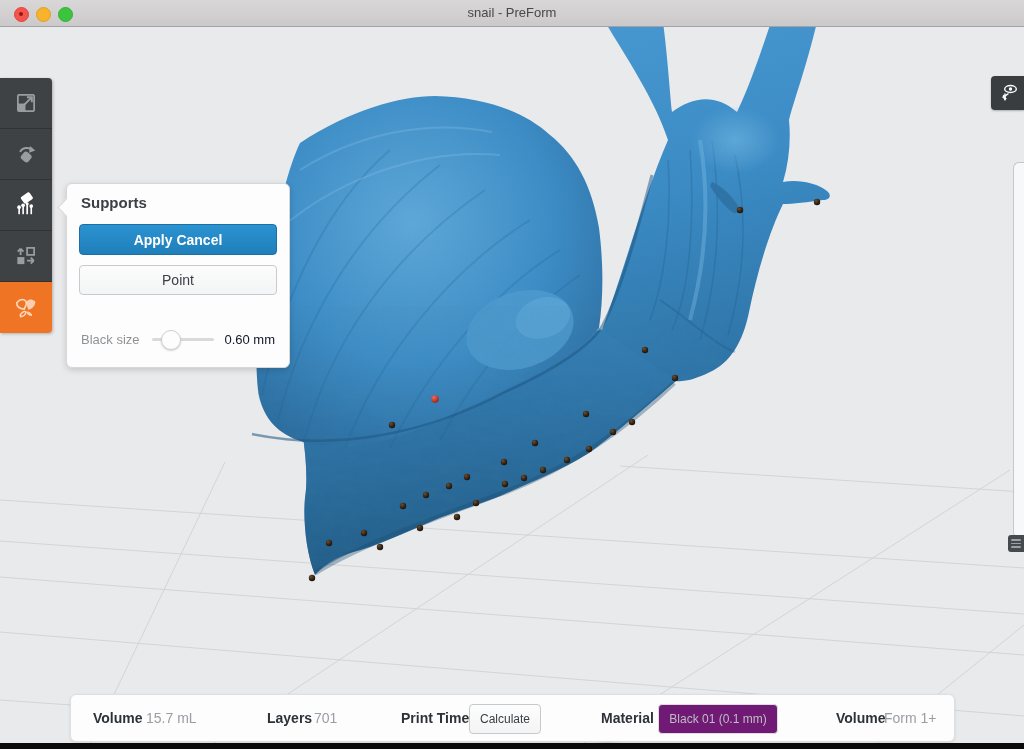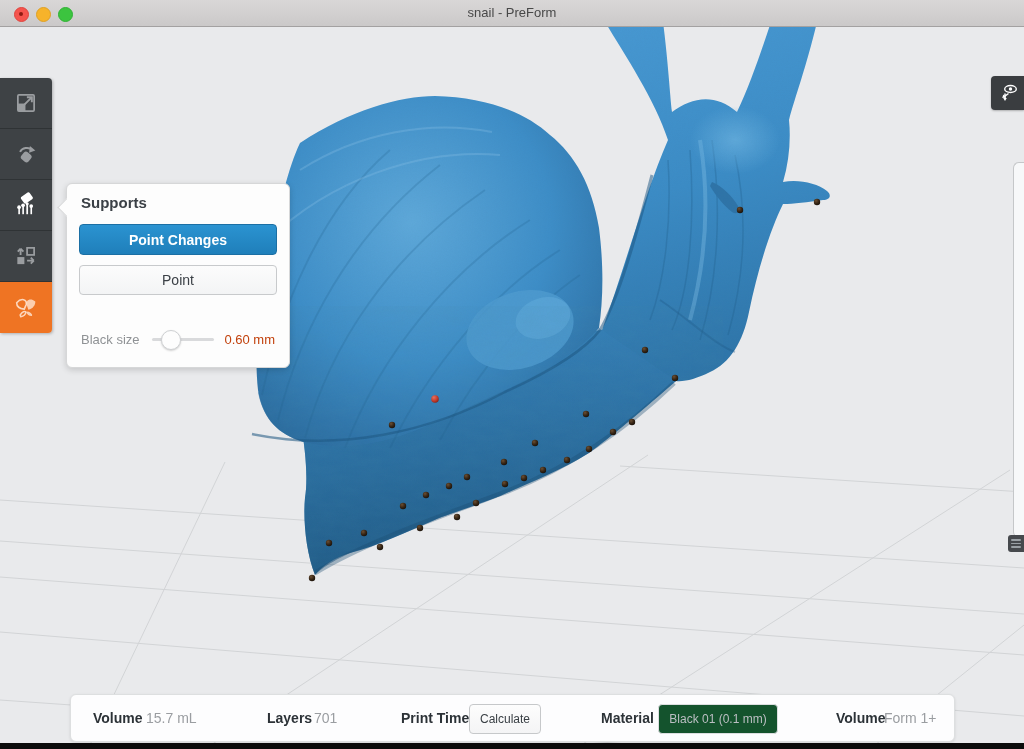--- a/index.html
+++ b/index.html
@@ -72,21 +72,21 @@
   .ps-track{
     position:absolute;left:85px;top:154px;width:62px;height:3px;
     background:#d9dadc;border-radius:2px;cursor:pointer;
   }
   .ps-thumb{
     position:absolute;left:9px;top:-8px;width:18px;height:18px;border-radius:50%;
     background:#fdfdfd;border:1px solid #cfd1d3;box-shadow:0 1px 2px rgba(0,0,0,.18);
     cursor:pointer;
   }
   .pointsize-value{
-    position:absolute;right:14px;top:148px;font-size:13px;color:#c2410c;
+    position:absolute;right:14px;top:148px;font-size:13px;color:#0f172a;
   }
   
   .view-btn{
     position:absolute;right:0;top:76px;width:33px;height:34px;z-index:30;
     background:#3a3d40;border-radius:4px 0 0 4px;
     display:flex;align-items:center;justify-content:center;cursor:pointer;
     box-shadow:0 1px 2px rgba(0,0,0,.25);
   }
   
   .layer-track{
@@ -109,21 +109,21 @@
   .sb-label{position:absolute;top:15px;font-size:14px;font-weight:bold;color:#2c3237;}
   .sb-value{position:absolute;top:15px;font-size:14px;color:#9a9da1;}
   .sb-btn{
     position:absolute;top:9px;height:30px;border-radius:4px;font-size:12px;font-family:inherit;
   }
   .btn-calc{
     left:398px;width:72px;background:linear-gradient(#fdfdfd,#f4f4f5);
     border:1px solid #c6c8ca;color:#3a4045;cursor:pointer;
   }
   .btn-material{
-    left:587px;width:120px;background:#14532d;border:1px solid #dcdee0;color:#bcbfc3;
+    left:587px;width:120px;background:#701a75;border:1px solid #dcdee0;color:#bcbfc3;
   }
   .bottom-strip{position:absolute;left:0;top:743px;width:1024px;height:6px;background:#0b0b0b;z-index:45;}
   .icon-svg{display:block;}
 </style>
 </head>
 <body>
 
 <svg id="viewport" width="1024" height="749" viewBox="0 0 1024 749">
   <defs>
     <linearGradient id="bodyGrad" x1="0" y1="0" x2="0.25" y2="1">
@@ -318,21 +318,21 @@
         <path d="M7 18 C9 15 11 14.5 12 15.5 C11.5 17.5 10 19 7.5 19.5 Z" fill="none" stroke="rgba(255,232,214,0.85)" stroke-width="1.3"></path>
         <path d="M17.2 17.5 C15 14.8 13.2 14.6 12.3 15.6 C13 17.8 14.6 19 17.2 18.8 Z"></path>
       </g>
     </svg>
   </div>
 </div>
 
 <div class="panel">
   <div class="panel-arrow"></div>
   <div class="panel-title">Supports</div>
-  <button class="btn-apply">Point Changes</button>
+  <button class="btn-apply">Apply Cancel</button>
   <button class="btn-cancel">Point</button>
   <div class="pointsize-label">Black size</div>
   <div class="ps-track">
     <div class="ps-thumb"></div>
   </div>
   <div class="pointsize-value">0.60 mm</div>
 </div>
 
 <div class="view-btn">
   <svg class="icon-svg" width="24" height="24" viewBox="0 0 24 24">

